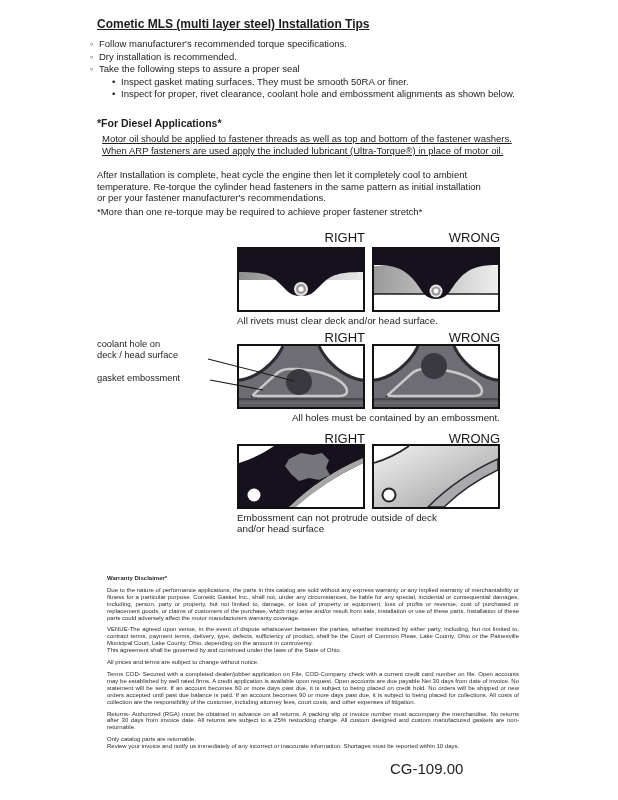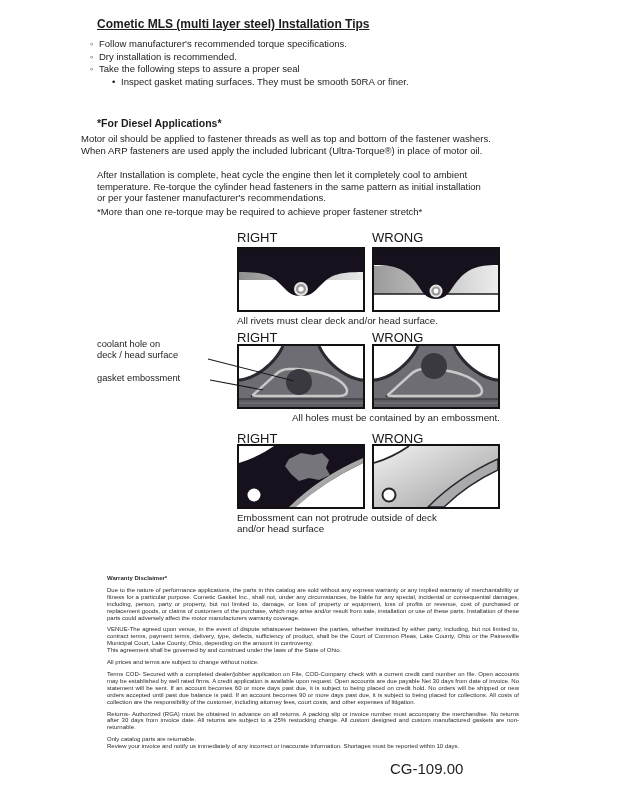--- a/index.html
+++ b/index.html
@@ -5,21 +5,21 @@
   html,body { margin:0; padding:0; background:#ffffff; }
   .page { position:relative; width:618px; height:800px; background:#ffffff;
           font-family:"Liberation Sans", sans-serif; color:#1c1c1c; overflow:hidden; }
   .abs { position:absolute; }
   .title { font-weight:bold; font-size:12px; text-decoration:underline; }
   .tips { font-size:9.5px; line-height:12.6px; }
   .tip-bullet { display:inline-block; width:9px; }
   .sub { padding-left:22px; }
   .diesel-h { font-size:10.5px; font-weight:bold; }
   .body-text { font-size:9.5px; line-height:11.7px; white-space:pre-line; }
-  .dlabel { font-size:13px; text-align:left; width:128px; color:#161616; }
+  .dlabel { font-size:13px; text-align:right; width:128px; color:#161616; }
   .caption { font-size:9.8px; white-space:pre-line; }
   .diag { position:absolute; width:124px; height:61px; border:2px solid #121212; background:#fff; }
   .diag svg { display:block; }
   .ann { font-size:9.3px; line-height:11px; text-align:left; width:110px; }
   .fine { font-size:6px; line-height:6.9px; width:412px; text-align:justify; color:#2a2a2a; }
   .fine p { margin:0 0 5px 0; white-space:pre-line; }
   .fine-h { font-weight:bold; margin:0 0 6px 0; font-size:6px; }
   .pagenum { font-size:15px; color:#222; }
   .row { position:absolute; left:0; width:618px; }
   .ptr { position:absolute; left:0; top:0; pointer-events:none; }
@@ -29,24 +29,25 @@
 
 <div class="page">
 
   <div class="abs title" style="left:97px; top:17px;">Cometic MLS (multi layer steel) Installation Tips</div>
 
   <div class="abs tips" style="left:90px; top:38px; width:470px;">
     <div><span class="tip-bullet">◦</span><span>Follow manufacturer's recommended torque specifications.</span></div>
     <div><span class="tip-bullet">◦</span><span>Dry installation is recommended.</span></div>
     <div><span class="tip-bullet">◦</span><span>Take the following steps to assure a proper seal</span></div>
     <div class="sub"><span class="tip-bullet">•</span><span>Inspect gasket mating surfaces.  They must be smooth 50RA or finer.</span></div>
+    <div class="sub"><span class="tip-bullet">•</span><span>Inspect for proper, rivet clearance, coolant hole and embossment alignments as shown below.</span></div>
   </div>
 
   <div class="abs diesel-h" style="left:97px; top:117px;">*For Diesel Applications*</div>
-  <div class="abs body-text" style="left:81px; top:133px; width:460px;">Motor oil should be applied to fastener threads as well as top and bottom of the fastener washers.
+  <div class="abs body-text" style="left:102px; top:133px; width:460px;text-decoration:underline;">Motor oil should be applied to fastener threads as well as top and bottom of the fastener washers.
 When ARP fasteners are used apply the included lubricant (Ultra-Torque®) in place of motor oil.</div>
   <div class="abs body-text" style="left:97px; top:169px; width:460px;">After Installation is complete, heat cycle the engine then let it completely cool to ambient
 temperature. Re-torque the cylinder head fasteners in the same pattern as initial installation
 or per your fastener manufacturer's recommendations.</div>
   <div class="abs body-text" style="left:97px; top:206px; width:460px;">*More than one re-torque may be required to achieve proper fastener stretch*</div>
 
   <div class="row" style="top:228px; height:100px;">
     <div class="abs dlabel" style="left:237px; top:2px;">RIGHT</div>
     <div class="abs dlabel" style="left:372px; top:2px;">WRONG</div>
 

